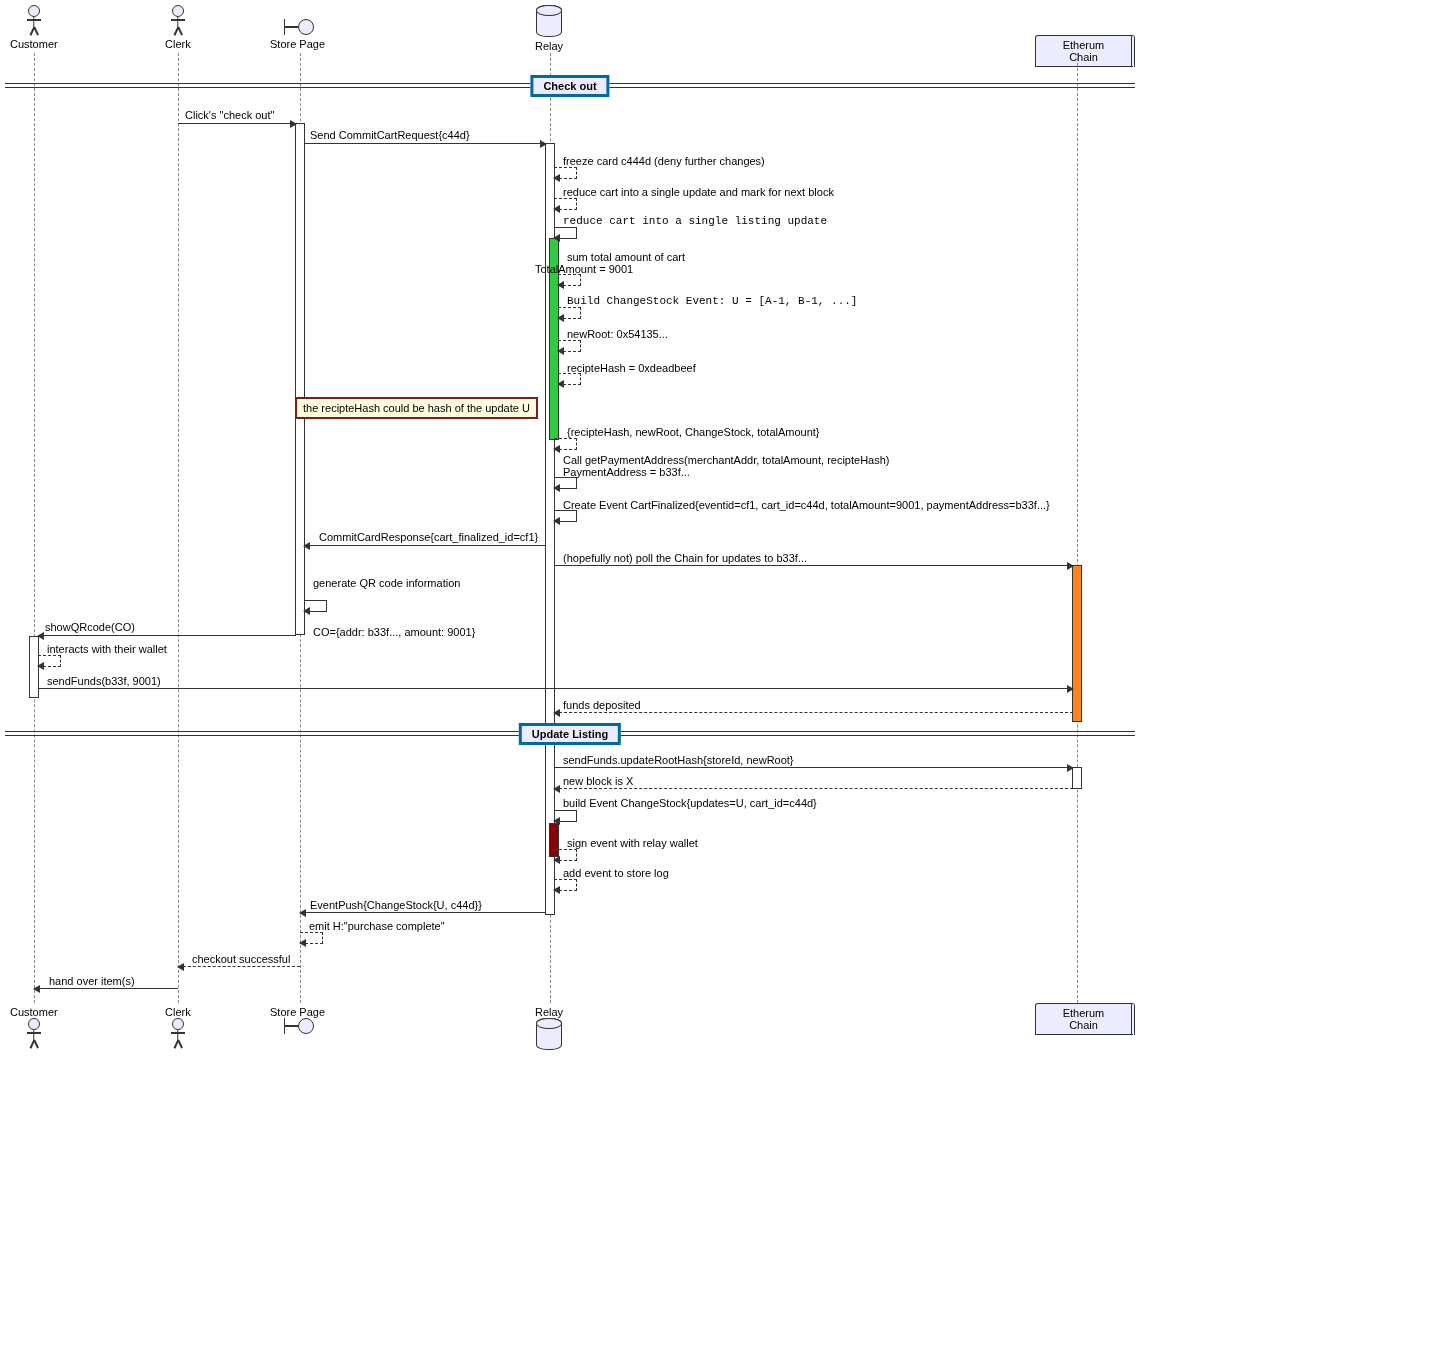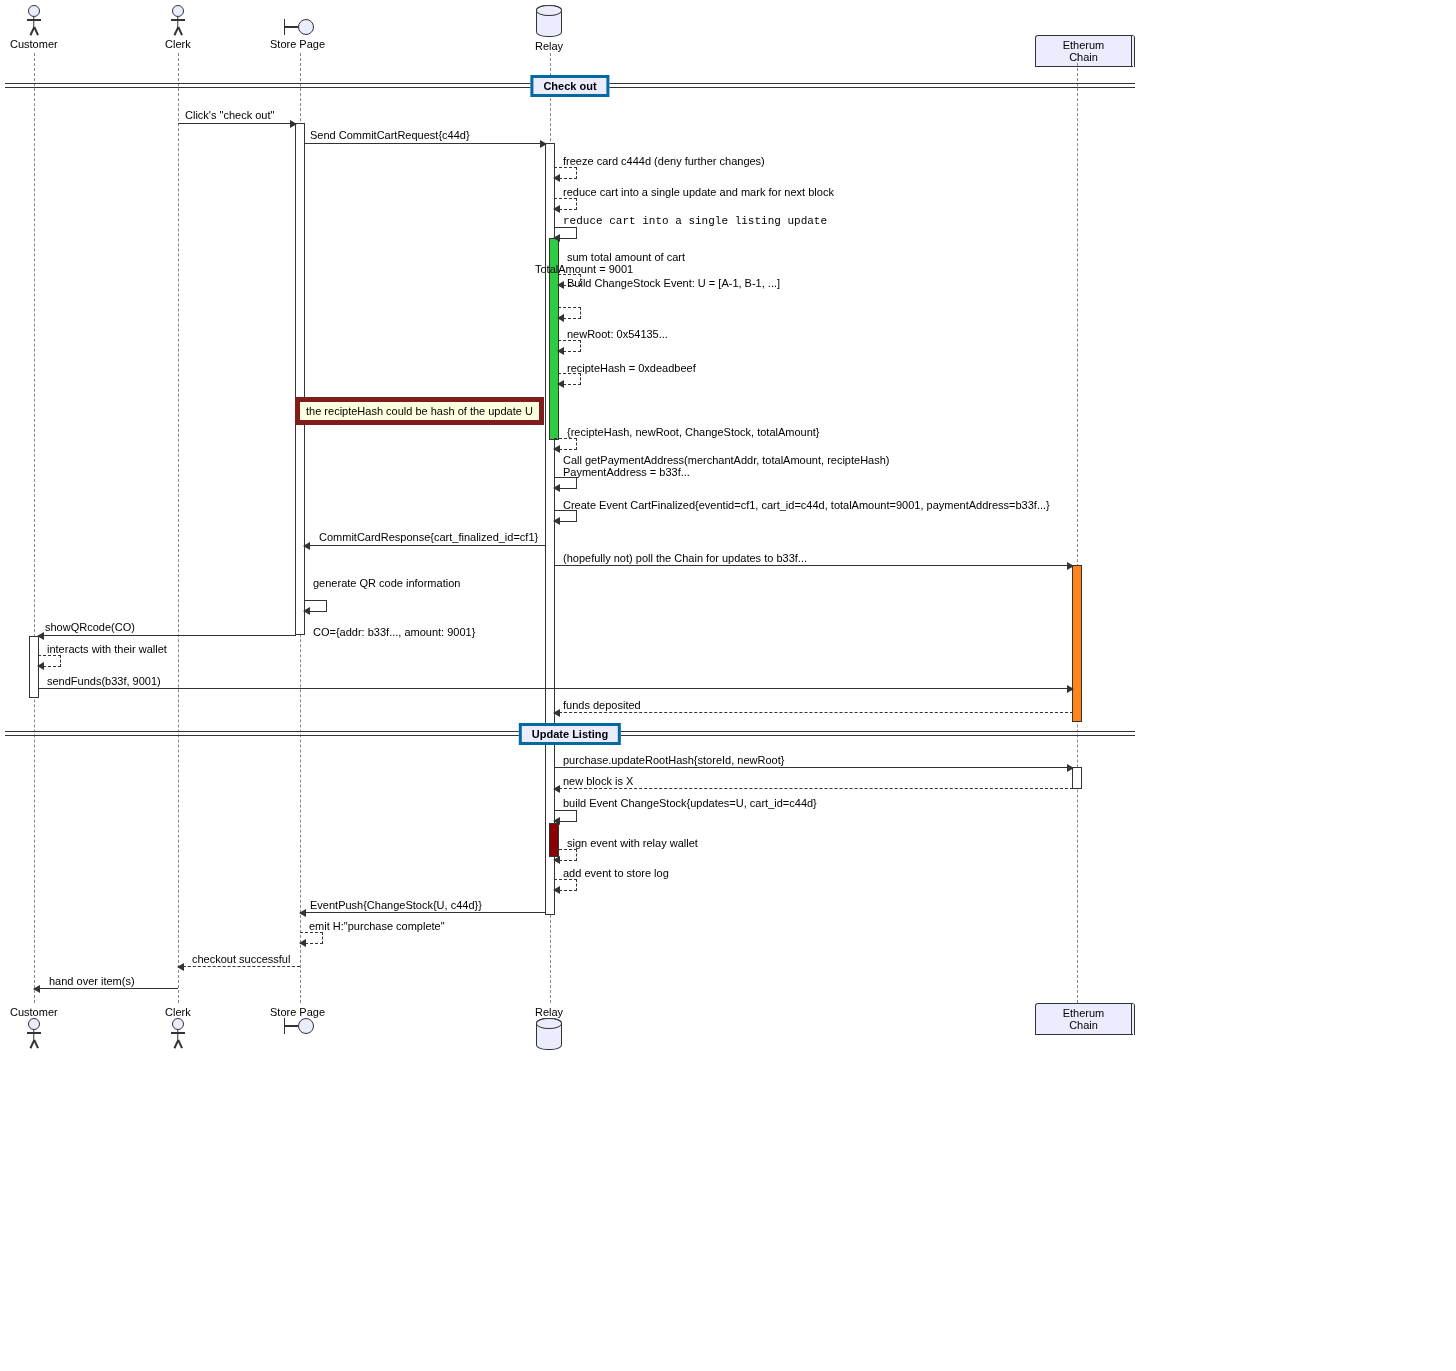--- a/index.html
+++ b/index.html
@@ -219,21 +219,21 @@
     bottom: -4px;
     width: 0;
     height: 0;
     border-right: 7px solid #333;
     border-top: 4px solid transparent;
     border-bottom: 4px solid transparent;
   }
   .note {
     position: absolute;
     background: #FEFFDD;
-    border: 5px solid #7f1d1d;
+    border: 2px solid #7f1d1d;
     padding: 3px 6px;
     font-size: 11px;
   }
 </style>
 </head>
 <body>
 
 <div class="diagram">
 
   <div class="participant" style="left:5px; top:0;">
@@ -303,21 +303,21 @@
   <div class="msg" style="left:558px; top:181px;">reduce cart into a single update and mark for next block</div>
   <div class="self-arrow dashed" style="left:549px; top:193px;"></div>
 
   <div class="msg" style="left:558px; top:210px;font-family:Liberation Mono, monospace;">reduce cart into a single listing update</div>
   <div class="self-arrow" style="left:549px; top:222px;"></div>
 
   <div class="msg" style="left:562px; top:246px;">sum total amount of cart</div>
   <div class="msg" style="left:530px; top:258px;">TotalAmount = 9001</div>
   <div class="self-arrow dashed" style="left:553px; top:269px;"></div>
 
-  <div class="msg" style="left:562px; top:272px;">Build ChangeStock Event: U = [A-1, B-1, ...]</div>
+  <div class="msg" style="left:562px; top:290px;font-family:Liberation Mono, monospace;">Build ChangeStock Event: U = [A-1, B-1, ...]</div>
   <div class="self-arrow dashed" style="left:553px; top:302px;"></div>
 
   <div class="msg" style="left:562px; top:323px;">newRoot: 0x54135...</div>
   <div class="self-arrow dashed" style="left:553px; top:335px;"></div>
 
   <div class="msg" style="left:562px; top:357px;">recipteHash = 0xdeadbeef</div>
   <div class="self-arrow dashed" style="left:553px; top:368px;"></div>
 
   <div class="note" style="left:290px; top:392px;">the recipteHash could be hash of the update U</div>
 
@@ -359,21 +359,21 @@
     </div>
 
   <div class="msg" style="left:558px; top:694px;">funds deposited</div>
   <div class="arrow dashed" style="left:549px; top:707px; width:519px;">
       <div class="head-left"></div>
     </div>
 
   <div class="divider-line" style="top:726px;"></div>
   <div class="divider-label" style="top:718px;">Update Listing</div>
 
-  <div class="msg" style="left:558px; top:749px;">purchase.updateRootHash{storeId, newRoot}</div>
+  <div class="msg" style="left:558px; top:749px;">sendFunds.updateRootHash{storeId, newRoot}</div>
   <div class="arrow solid" style="left:549px; top:762px; width:519px;">
       <div class="head-right"></div>
     </div>
 
   <div class="msg" style="left:558px; top:770px;">new block is X</div>
   <div class="arrow dashed" style="left:549px; top:783px; width:519px;">
       <div class="head-left"></div>
     </div>
 
   <div class="msg" style="left:558px; top:792px;">build Event ChangeStock{updates=U, cart_id=c44d}</div>

